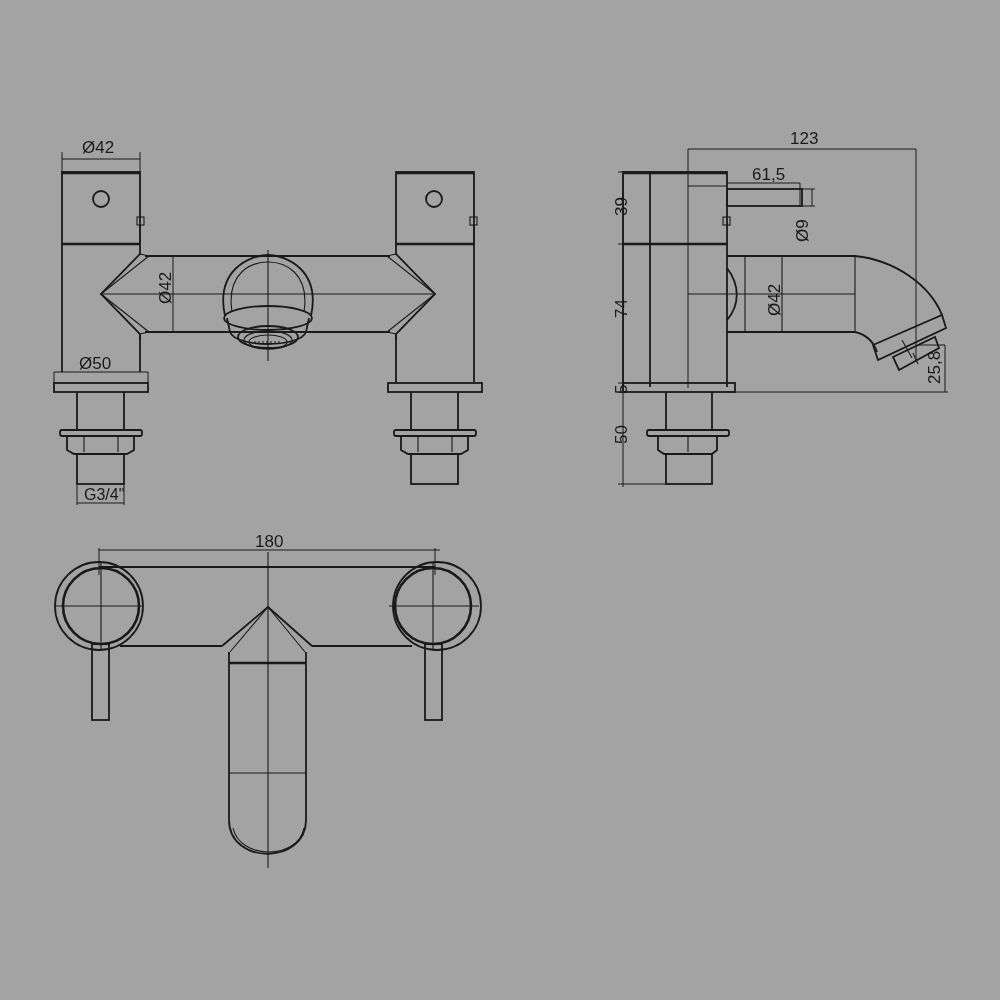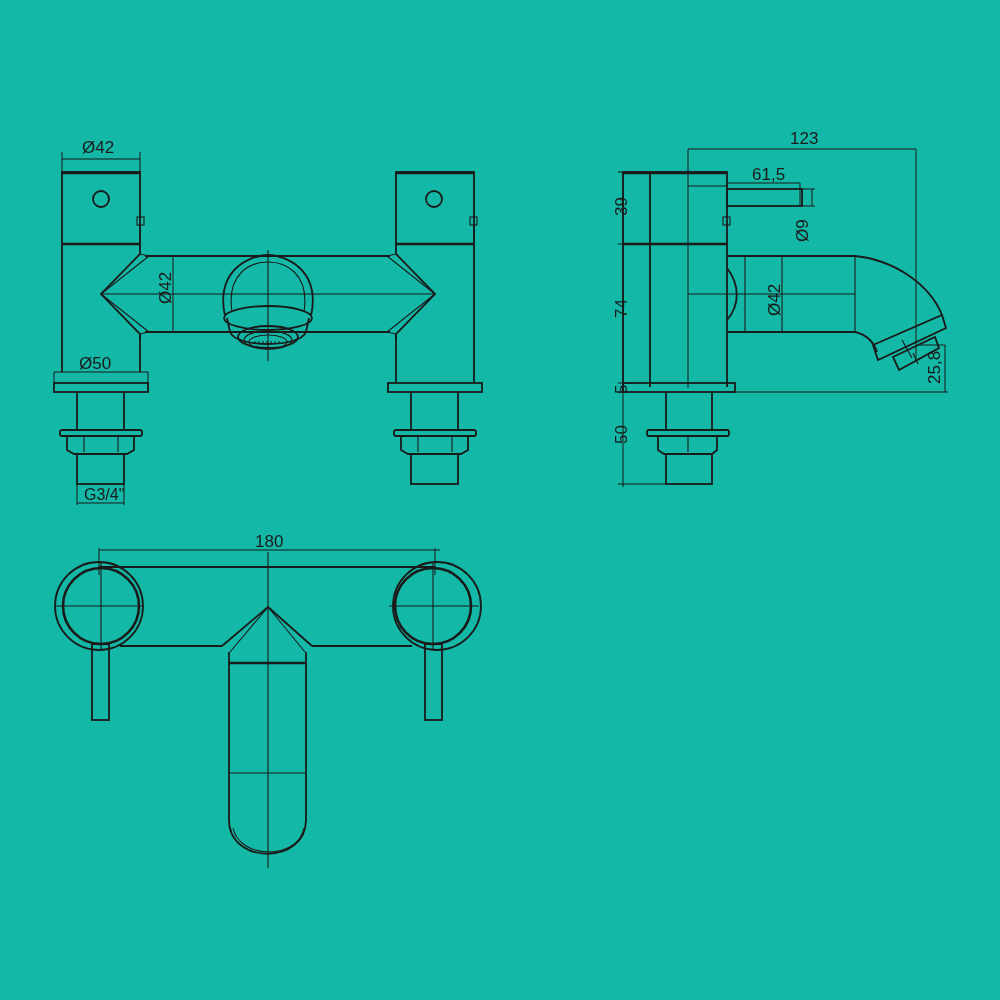--- a/index.html
+++ b/index.html
@@ -1,16 +1,16 @@
 <!DOCTYPE html>
 <html><head>
 <meta charset="utf-8">
 <style>
   html, body { margin: 0; padding: 0; background: #ffffff; }
-  #canvas { position: relative; width: 1000px; height: 1000px; background: #14b8a6; overflow: hidden; }
+  #canvas { position: relative; width: 1000px; height: 1000px; background: #a3a3a3; overflow: hidden; }
   svg { position: absolute; left: 0; top: 0; }
   .ln { fill: none; stroke: #1a1a1a; stroke-width: 1.8; stroke-linejoin: miter; }
   .thin { fill: none; stroke: #1a1a1a; stroke-width: 1.1; }
   .thick { fill: none; stroke: #1a1a1a; stroke-width: 2.6; }
   .dim { fill: none; stroke: #1a1a1a; stroke-width: 1; }
   .lbl { font-family: "Liberation Sans", sans-serif; font-size: 17px; fill: #1a1a1a; font-stretch: condensed; }
   .lbl-sm { font-family: "Liberation Sans", sans-serif; font-size: 16px; fill: #1a1a1a; }
 </style>
 </head>
 <body>

